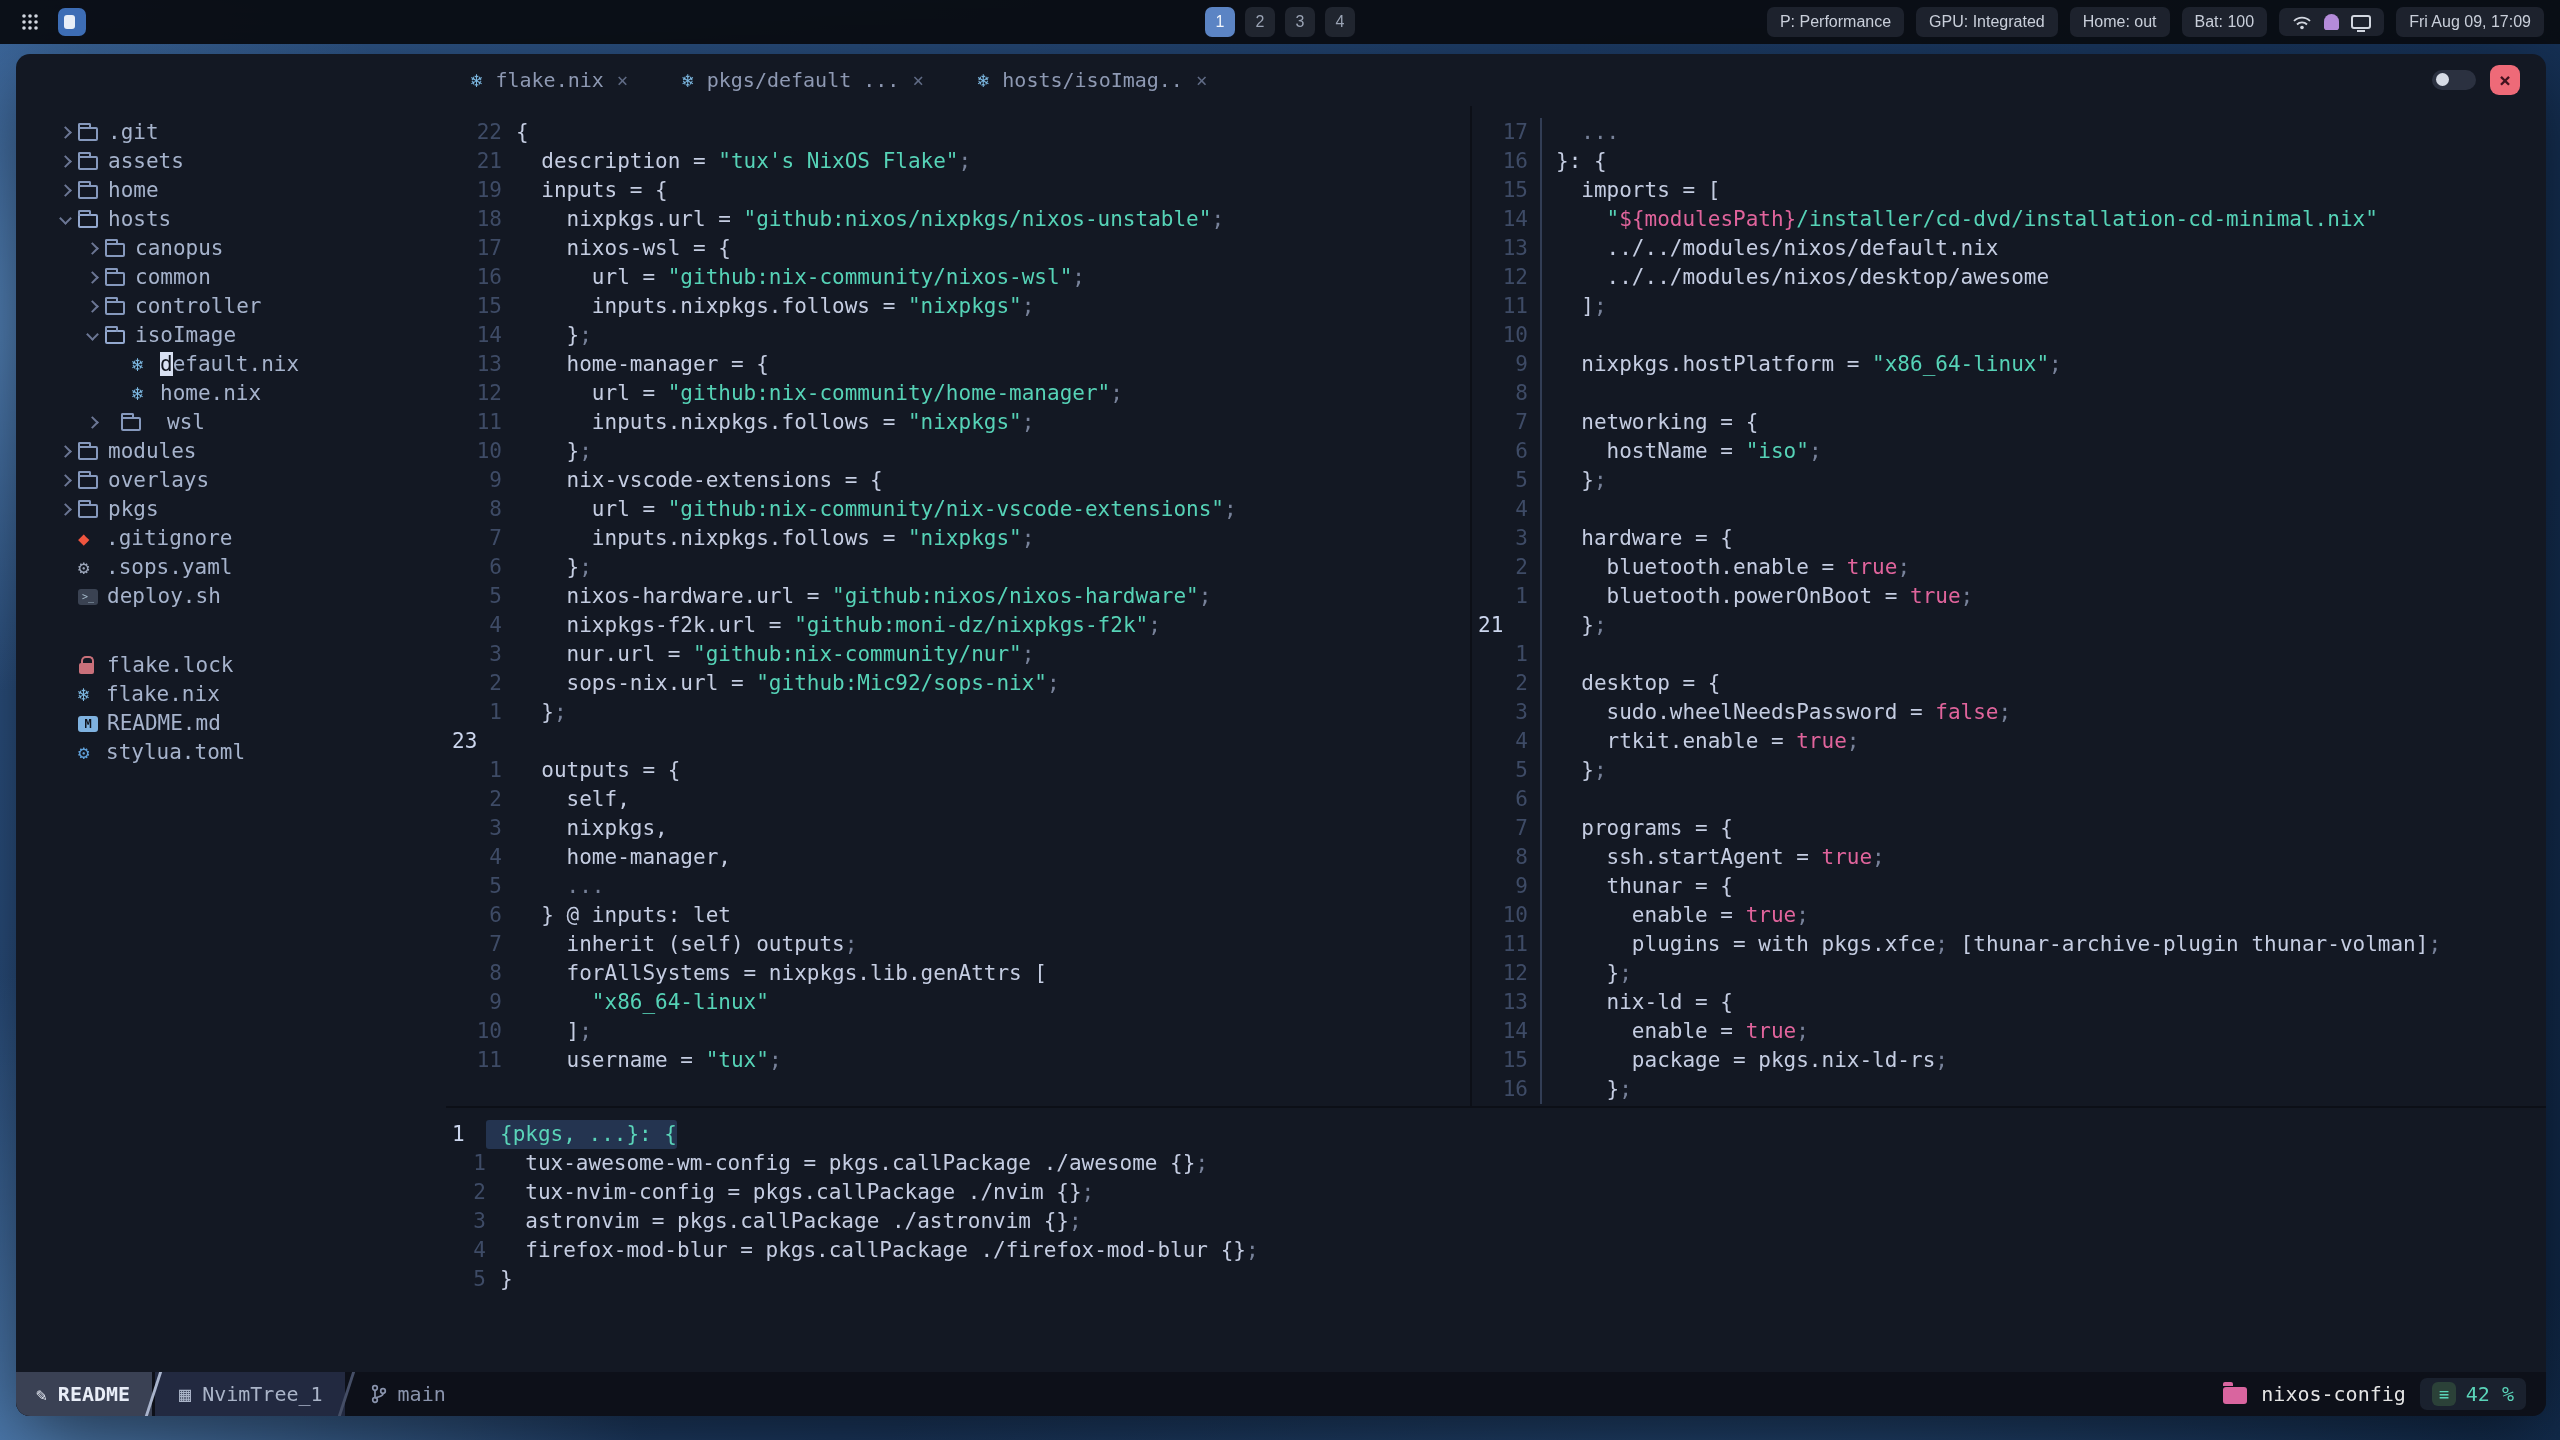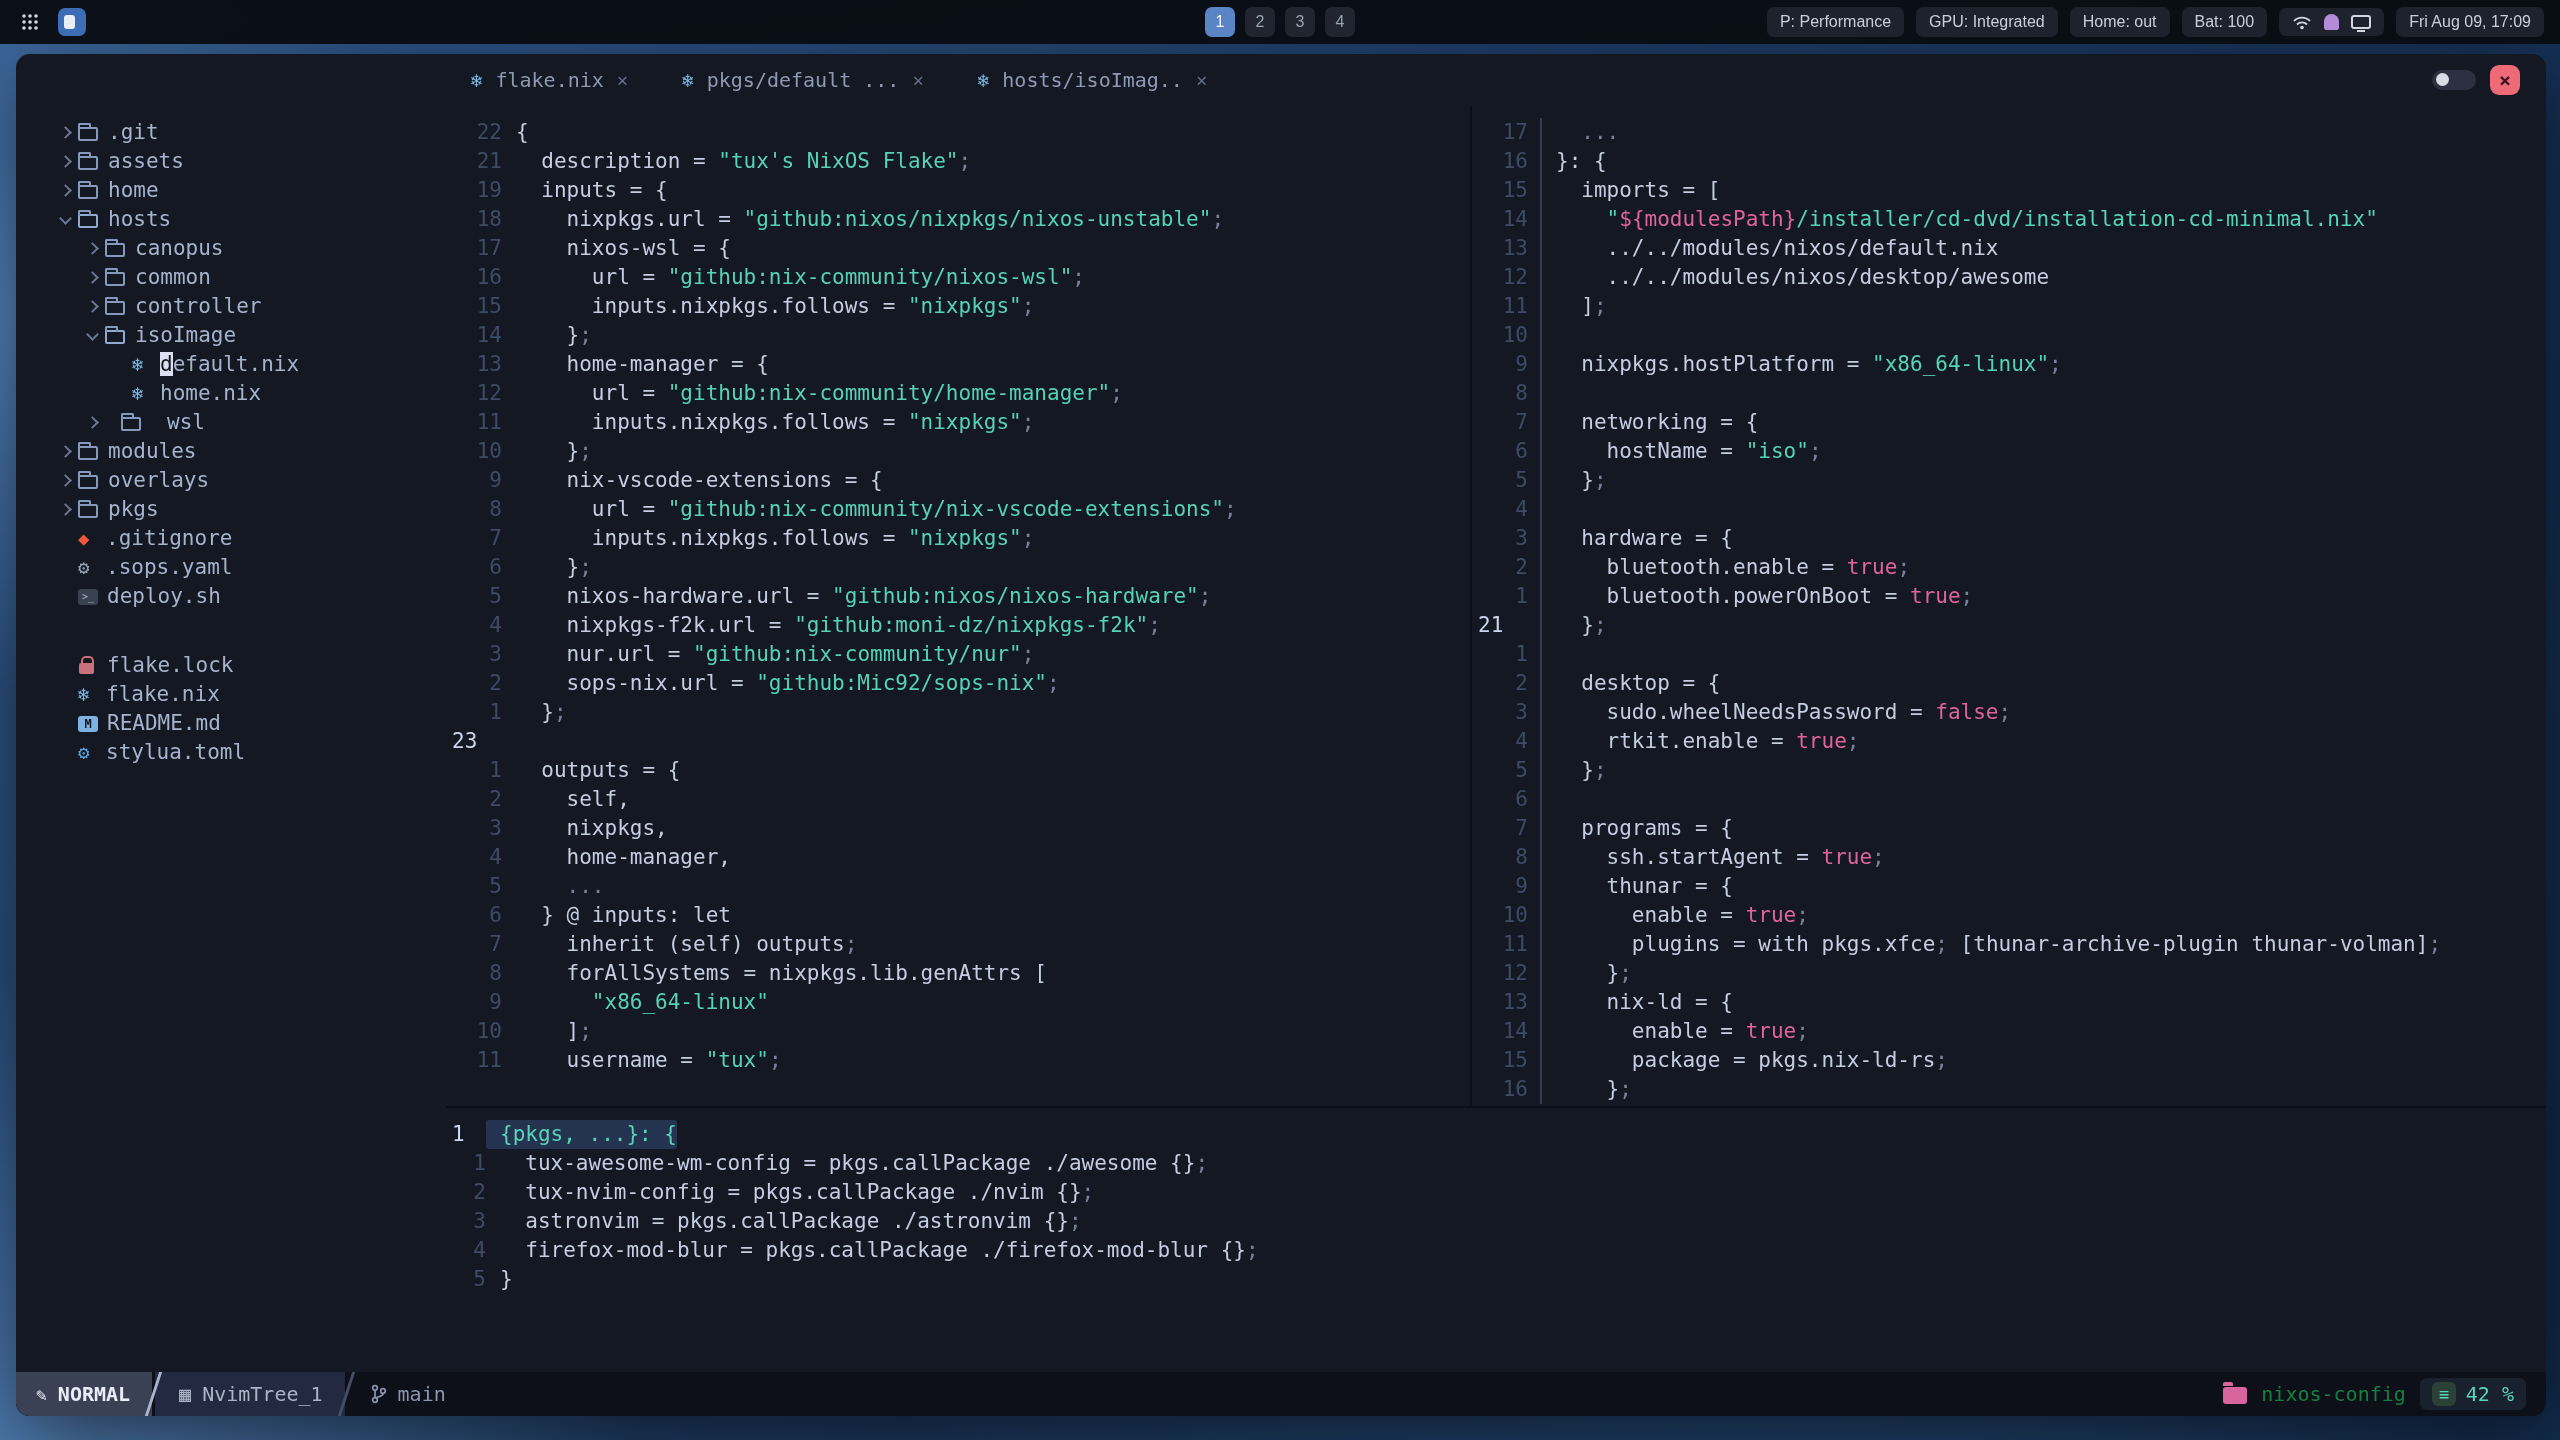--- a/index.html
+++ b/index.html
@@ -105,21 +105,21 @@
   .seg-mode{background:#3a4154;color:#e8edf7;font-weight:bold;padding:0 22px 0 20px}
   .seg-mode .seg-ic{font-weight:normal;font-size:18px}
   .seg-buf{background:#222940;color:#aab4c8;padding:0 22px 0 24px}
   .pl-sep{width:3px;transform:skewX(-18deg);flex:none}
   .pl-sep.bright{background:#a9b4cc}
   .pl-sep.dim2{background:#454e66}
   .branch{display:flex;align-items:center;gap:10px;padding-left:22px;color:#8a94ad}
   .sl-right{margin-left:auto;display:flex;align-items:center;gap:14px;padding-right:20px}
   .pfolder{position:relative;width:24px;height:17px;background:#d9659f;border-radius:3px;margin-top:3px}
   .pfolder::before{content:"";position:absolute;top:-5px;left:0;width:10px;height:4px;background:#d9659f;border-radius:2px 2px 0 0}
-  .proj{color:#15803d}
+  .proj{color:#e5e5e5}
   .scrollpill{display:flex;align-items:center;gap:10px;background:#1a212e;border-radius:7px;padding:4px 12px}
   .menu-ic{width:24px;height:24px;background:#2b4138;border-radius:6px;color:#5ad4b9;display:flex;align-items:center;justify-content:center;font-size:17px}
   .scrolltxt{color:#5ad4b9}
 </style>
 </head>
 <body>
 
 <div id="screen">
   <div class="wallpaper"></div>
 
@@ -643,21 +643,21 @@
               </div>
             </div>
         </div>
       </div>
     </div>
 
     <div class="statusline">
       <div class="sl-left">
         <div class="seg seg-mode">
           <span class="seg-ic">✎</span>
-          <span class="seg-txt">NORMAL</span>
+          <span class="seg-txt">README</span>
         </div>
         <div class="pl-sep bright"></div>
         <div class="seg seg-buf">
           <span class="seg-ic">▦</span>
           <span class="seg-txt">NvimTree_1</span>
         </div>
         <div class="pl-sep dim2"></div>
         <div class="branch">
           <svg width="18" height="20" viewBox="0 0 18 20">
             <circle cx="5" cy="4" r="2.3" fill="none" stroke="#8a94ad" stroke-width="1.7"></circle>

